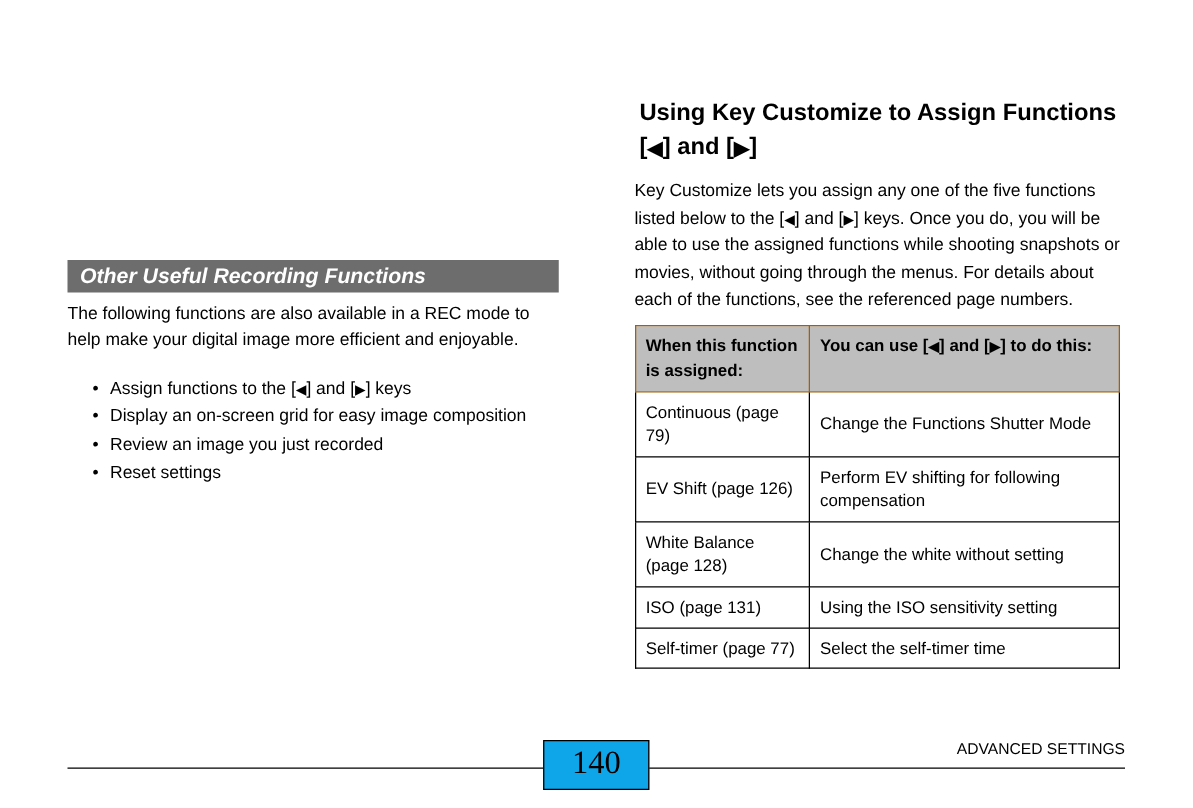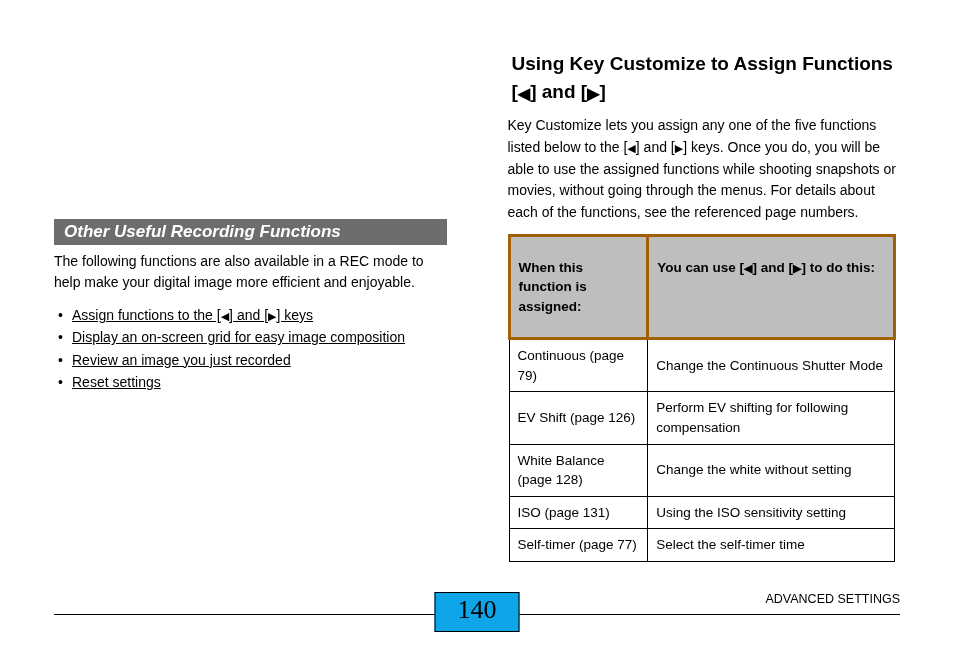--- a/index.html
+++ b/index.html
@@ -42,22 +42,21 @@
     padding: 3px 10px 3px 10px;
     margin-bottom: 6px;
   }
   .body-text {
     line-height: 1.55;
     margin: 0 0 10px 0;
   }
   ul.bullets {
     list-style: none;
     padding: 0 0 0 4px;
-    margin: 0;
-    text-decoration: underline;
+    margin: 16px;
   }
   ul.bullets li {
     position: relative;
     padding-left: 14px;
     line-height: 1.6;
   }
   ul.bullets li::before {
     content: "•";
     position: absolute;
     left: 0;
@@ -81,22 +80,22 @@
   }
   table.func-table {
     border-collapse: collapse;
     width: 99%;
     font-size: 13.5px;
   }
   table.func-table th {
     background: #bfbebe;
     font-weight: bold;
     text-align: left;
-    border: 3px solid #a16207;
-    padding: 21px 8px;
+    border: 1px solid #a16207;
+    padding: 6px 8px;
     line-height: 1.45;
     vertical-align: top;
   }
   table.func-table td {
     border: 1px solid #000;
     padding: 6px 8px;
     line-height: 1.45;
     vertical-align: middle;
   }
   table.func-table .col-a { width: 36%; }
@@ -168,21 +167,21 @@
           <tr>
             <th class="col-a">When this function is assigned:</th>
             <th class="col-b">
               <span>You can use [</span><span class="tri small">◀</span><span>] and [</span><span class="tri small">▶</span><span>] to do this:</span>
             </th>
           </tr>
         </thead>
         <tbody>
           <tr>
             <td>Continuous (page 79)</td>
-            <td>Change the Continuous Shutter Mode</td>
+            <td>Change the Functions Shutter Mode</td>
           </tr>
           <tr>
             <td>EV Shift (page 126)</td>
             <td>Perform EV shifting for following compensation</td>
           </tr>
           <tr>
             <td>White Balance (page 128)</td>
             <td>Change the white without setting</td>
           </tr>
           <tr>

